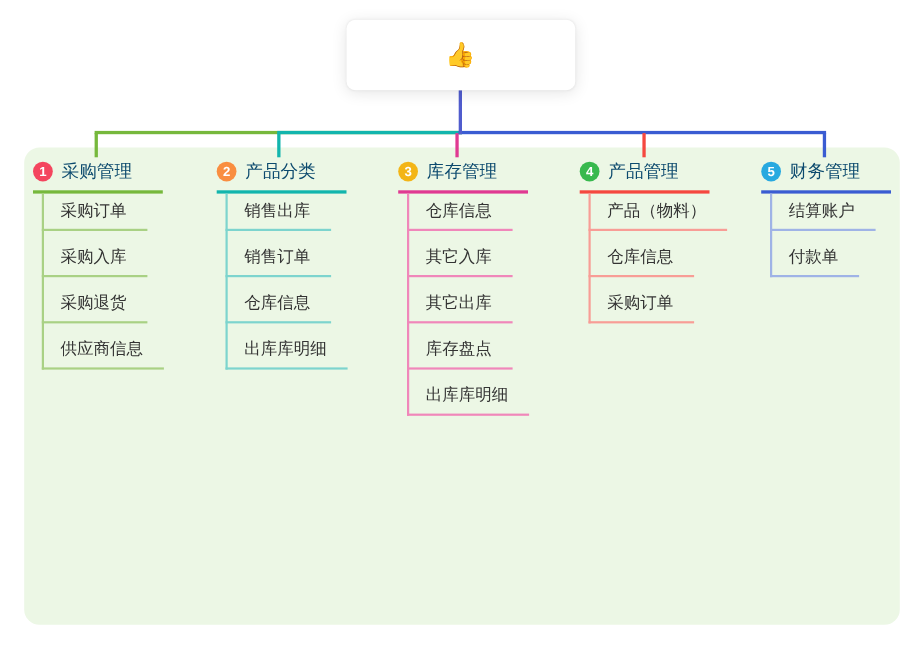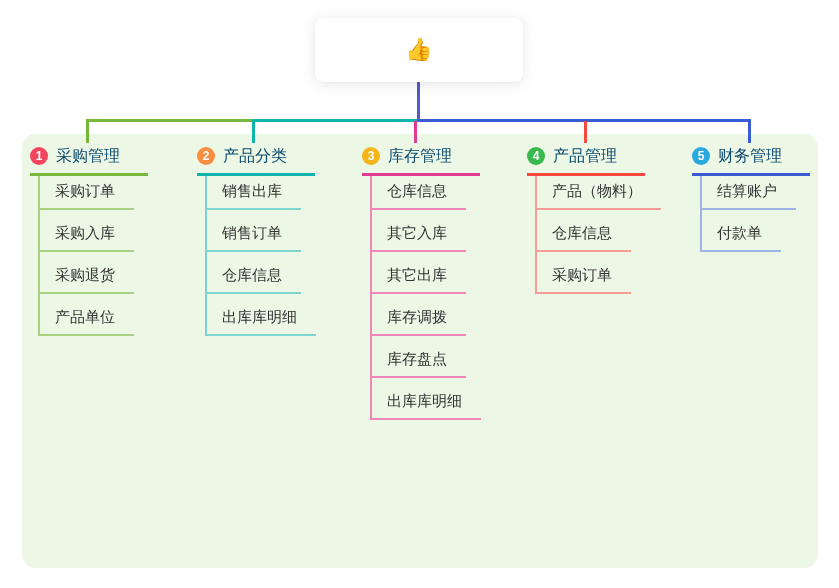--- a/index.html
+++ b/index.html
@@ -117,21 +117,21 @@
       <div class="child-row">
           <span class="child-label">采购订单</span>
         </div>
       <div class="child-row">
           <span class="child-label">采购入库</span>
         </div>
       <div class="child-row">
           <span class="child-label">采购退货</span>
         </div>
       <div class="child-row">
-          <span class="child-label">产品单位</span>
+          <span class="child-label">供应商信息</span>
         </div>
     </div>
   </div>
 
   <div class="col c1" data-branch="1" style="--main: #12b5ad; --light: #7dd4ce; --badge: #f98e40;">
     <div class="branch-header">
       <span class="badge">2</span>
       <span class="branch-label">产品分类</span>
     </div>
     <div class="children">
@@ -159,23 +159,20 @@
       <div class="child-row">
           <span class="child-label">仓库信息</span>
         </div>
       <div class="child-row">
           <span class="child-label">其它入库</span>
         </div>
       <div class="child-row">
           <span class="child-label">其它出库</span>
         </div>
       <div class="child-row">
-          <span class="child-label">库存调拨</span>
-        </div>
-      <div class="child-row">
           <span class="child-label">库存盘点</span>
         </div>
       <div class="child-row">
           <span class="child-label">出库库明细</span>
         </div>
     </div>
   </div>
 
   <div class="col c3" data-branch="3" style="--main: #f5483f; --light: #f89d96; --badge: #38b94e;">
     <div class="branch-header">

